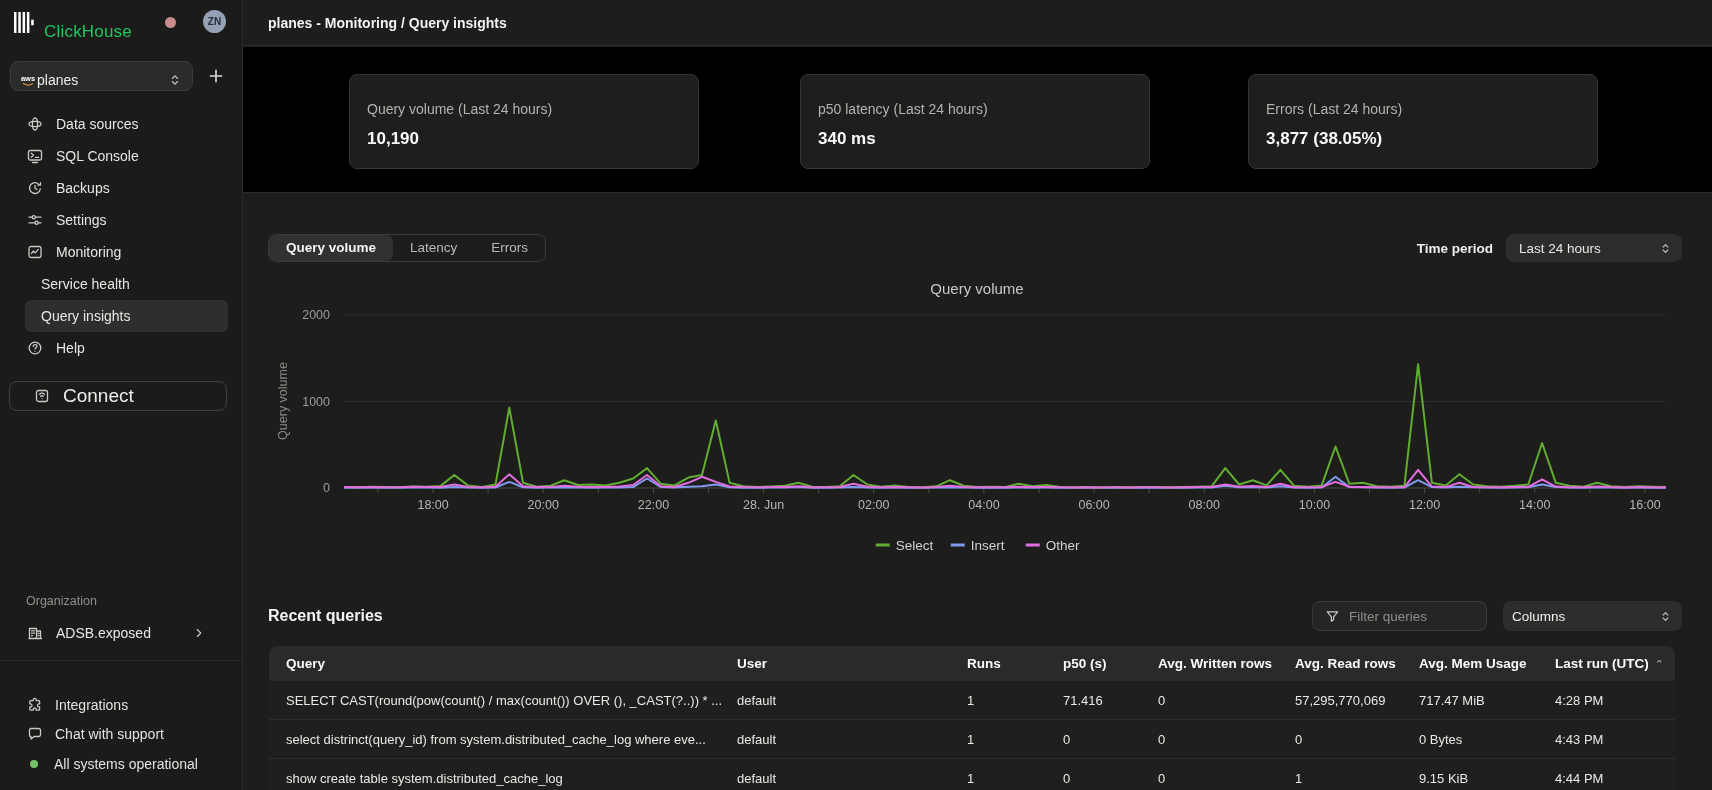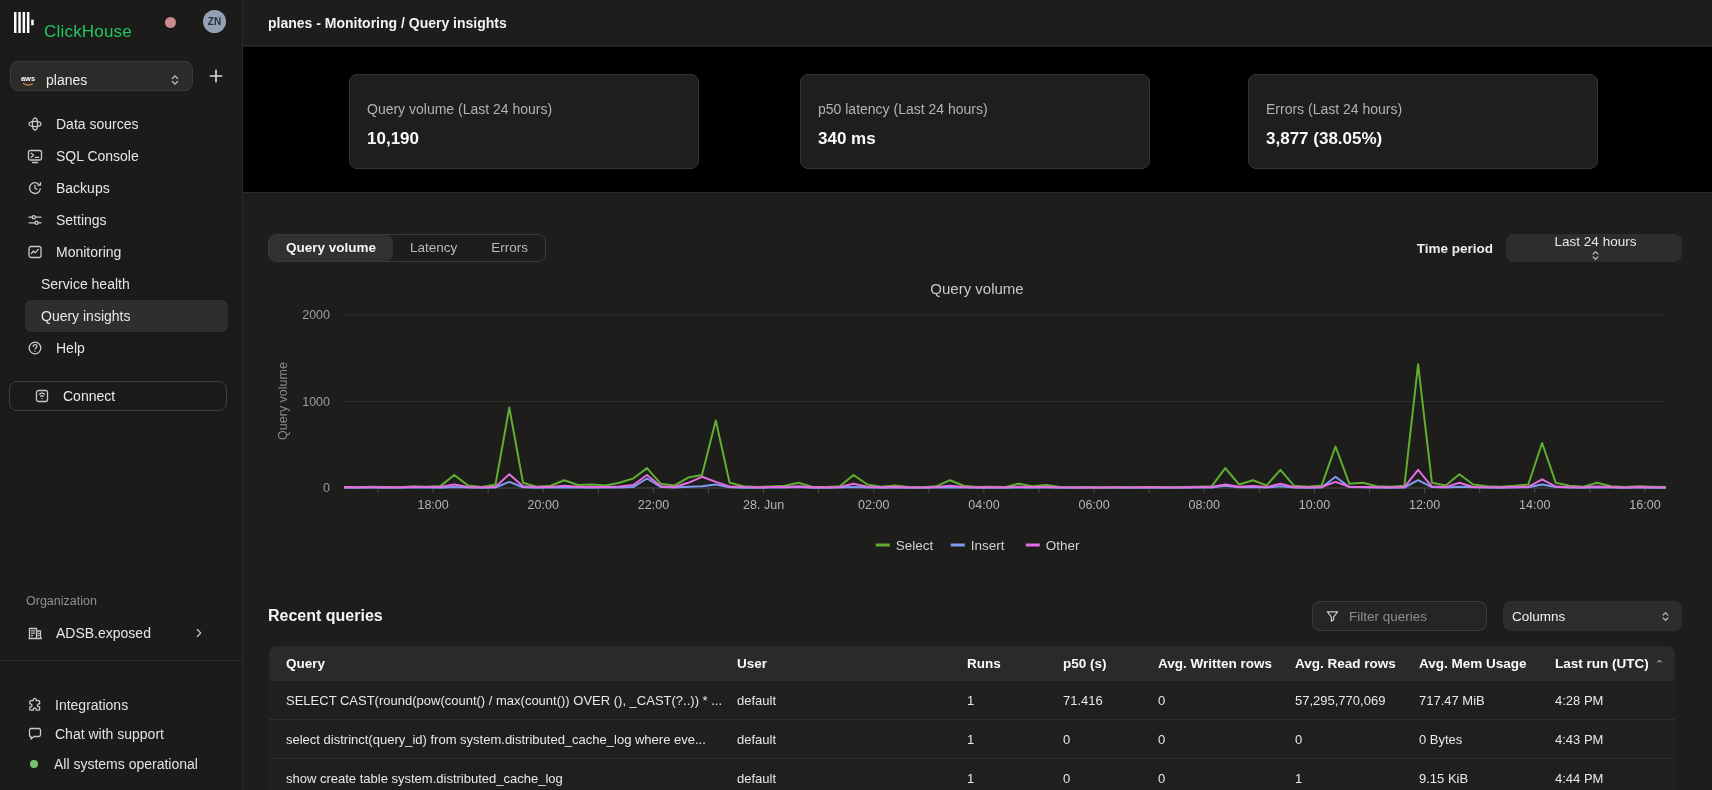--- a/index.html
+++ b/index.html
@@ -10,32 +10,32 @@
   
   .sidebar { position:absolute; left:0; top:0; width:243px; height:790px; background:#1b1b19; border-right:1px solid #2a2a28; }
   .brand-row { position:absolute; top:10px; left:14px; right:10px; height:26px; }
   .brand-logo { position:absolute; left:0; top:1px; }
   .brand-name { position:absolute; left:30px; top:12px; font-size:17px; font-weight:400; color:#22c55e; letter-spacing:0.2px; }
   .status-dot-top { position:absolute; left:151px; top:7px; width:11px; height:11px; border-radius:50%; background:#c98b8b; }
   .avatar { position:absolute; left:189px; top:0; width:23px; height:23px; border-radius:50%; background:#94a0b4; color:#252e3d; font-size:10px; font-weight:700; text-align:center; line-height:23px; }
   .service-row { position:absolute; top:61px; left:10px; right:10px; height:30px; }
   .service-select { position:absolute; left:0; top:0; width:183px; height:30px; background:#2b2b29; border:1px solid #3a3a38; border-radius:8px; display:flex; align-items:center; padding:8px 10px 0 8px; }
   .aws-badge { width:18px; height:16px; }
-  .service-name { margin-left:9px; font-size:14px; color:#ececea; flex:1; }
+  .service-name { font-size:14px; color:#ececea; flex:1; }
   .plus-btn { position:absolute; right:6px; top:5px; width:20px; height:20px; }
   .nav { position:absolute; top:108px; left:25px; width:203px; }
   .nav-item { position:relative; height:32px; display:flex; align-items:center; padding-left:2px; border-radius:6px; cursor:pointer; }
   .nav-item.selected { background:#2e2e2c; }
   .nav-item .icon { width:16px; height:16px; }
   .nav-item .lbl { margin-left:13px; font-size:14px; color:#e6e6e4; }
   .nav-item.sub { padding-left:16px; }
   .nav-item.sub .lbl { margin-left:0; }
   .connect-btn { position:absolute; top:381px; left:9px; width:218px; height:30px; border:1px solid #3f3f3d; border-radius:8px; display:flex; align-items:center; padding-left:24px; cursor:pointer; }
   .connect-btn .icon { width:16px; height:16px; }
-  .connect-btn .lbl { margin-left:13px; font-size:14px; color:#ececea; }
+  .connect-btn .lbl { margin-left:13px; font-size:19px; color:#ececea; }
   .org-label { position:absolute; top:594px; left:26px; font-size:12.5px; color:#8f8f8d; }
   .org-row { position:absolute; top:617px; left:25px; width:203px; height:32px; display:flex; align-items:center; padding-left:2px; }
   .org-row .icon { width:16px; height:16px; }
   .org-row .lbl { margin-left:13px; font-size:14px; color:#e6e6e4; flex:1; }
   .org-row .chev { width:14px; height:14px; margin-right:22px; }
   .side-divider { position:absolute; top:660px; left:0; width:100%; border-top:1px solid #2a2a28; }
   .foot-row { position:absolute; left:27px; height:32px; display:flex; align-items:center; }
   .foot-row .icon { width:16px; height:16px; }
   .foot-row .lbl { margin-left:12px; font-size:14px; color:#e2e2e0; }
   .green-dot { width:8px; height:8px; border-radius:50%; background:#74c26a; margin-left:3px; }
@@ -47,21 +47,21 @@
   .band { position:absolute; top:47px; left:0; right:0; height:146px; background:#000000; border-bottom:1px solid #2c2c2a; }
   .stat-card { position:absolute; top:27px; width:350px; height:95px; background:#1e1e1c; border:1px solid #343432; border-radius:8px; padding:26px 17px 0 17px; }
   .stat-label { font-size:14px; color:#b2b2b0; }
   .stat-value { margin-top:12px; font-size:17px; font-weight:700; color:#fafafa; }
   .controls { position:absolute; top:234px; left:25px; right:30px; height:28px; }
   .tabs { position:absolute; left:0; top:0; height:28px; display:flex; border:1px solid #3a3a38; border-radius:8px; background:#1d1d1b; }
   .tab { padding:0 17px; line-height:26px; font-size:13.5px; color:#b9b9b7; border-radius:7px; cursor:pointer; }
   .tab.active { background:#31312f; color:#f4f4f2; font-weight:600; }
   .time-wrap { position:absolute; right:0; top:0; height:28px; display:flex; align-items:center; }
   .time-label { font-size:13.5px; font-weight:600; color:#ededeb; margin-right:13px; }
-  .time-select { width:176px; height:28px; background:#2d2d2b; border-radius:8px; display:flex; align-items:center; padding:0 10px 0 13px; cursor:pointer;flex-direction:column; }
+  .time-select { width:176px; height:28px; background:#2d2d2b; border-radius:8px; display:flex; align-items:center; padding:0 10px 0 13px; cursor:pointer; }
   .time-select .val { flex:1; font-size:13.5px; color:#e8e8e6; }
   .chart-svg { position:absolute; top:270px; left:0; width:1469px; height:292px; }
   .recent-row { position:absolute; top:601px; left:25px; right:30px; height:30px; }
   .recent-title { position:absolute; left:0; top:0; line-height:30px; font-size:16px; font-weight:700; color:#f4f4f2; }
   .filter-box { position:absolute; right:195px; top:0; width:175px; height:30px; background:#252523; border:1px solid #3a3a38; border-radius:8px; display:flex; align-items:center; padding:0 10px 0 12px; }
   .filter-box .icon { width:15px; height:15px; }
   .filter-box input { background:transparent; border:none; outline:none; margin-left:9px; width:120px; font-size:13.5px; color:#e6e6e4; font-family:"Liberation Sans",sans-serif; }
   .filter-box input::placeholder { color:#8d8d8b; }
   .columns-select { position:absolute; right:0; top:0; width:179px; height:30px; background:#2d2d2b; border-radius:8px; display:flex; align-items:center; padding:0 10px 0 9px; cursor:pointer; }
   .columns-select .val { flex:1; font-size:13.5px; color:#f0f0ee; }

